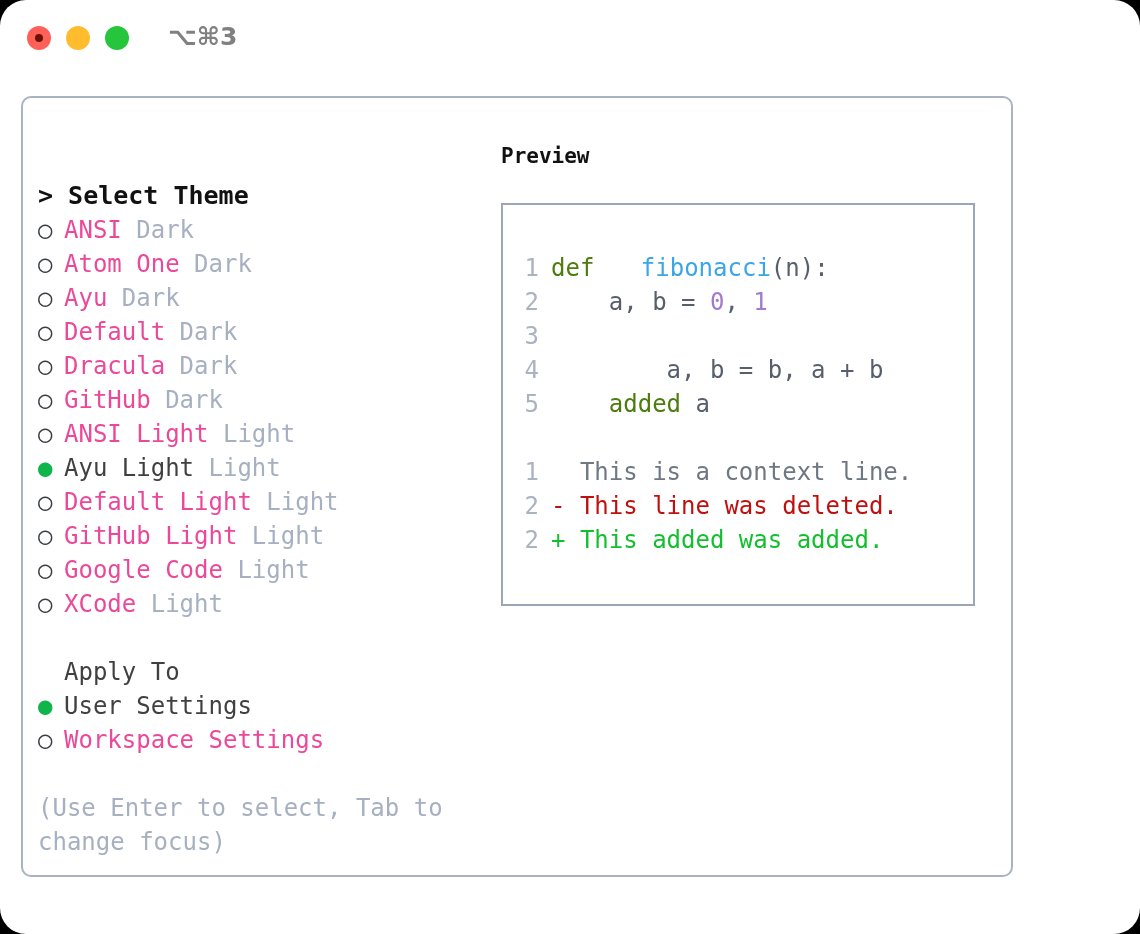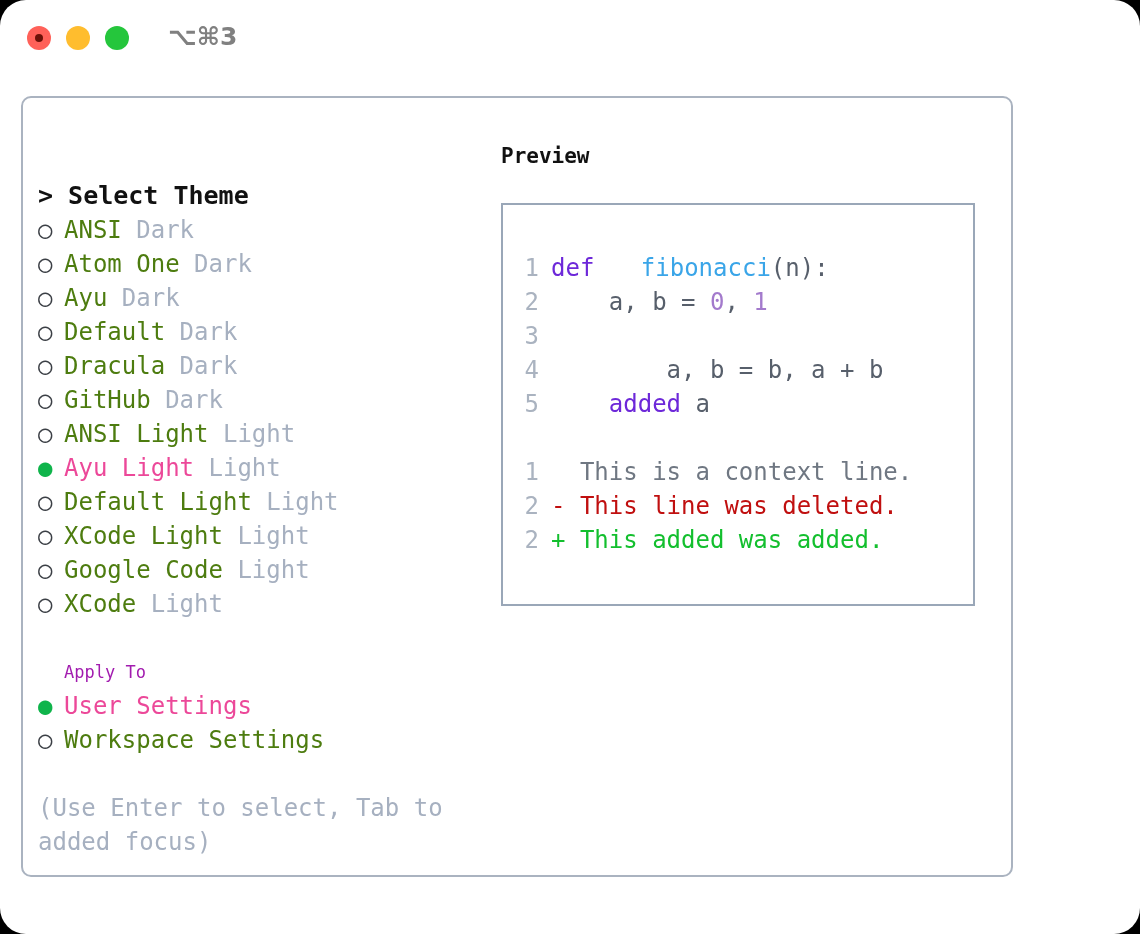--- a/index.html
+++ b/index.html
@@ -109,28 +109,28 @@
     white-space: pre;
   }
   .bullet {
     display: inline-block;
     width: 26px;
     flex: 0 0 26px;
     color: #3b3f45;
     font-size: 24px;
   }
   .bullet.on { color: #0fb44b; }
-  .opt-name { color: #4d7c0f; }
-  .opt-row.selected .opt-name { color: #ec4899; }
+  .opt-name { color: #ec4899; }
+  .opt-row.selected .opt-name { color: #404040; }
   .opt-variant { color: #a6b0c0; }
   .gap-sm { height: 34px; }
 
   .apply-head {
-    font-size: 17px;
-    color: #a21caf;
+    font-size: 24px;
+    color: #404040;
     line-height: 34px;
     padding-left: 26px;
     white-space: pre;
   }
   .hint {
     margin-top: 34px;
     font-size: 24px;
     line-height: 34px;
     color: #a6b0c0;
     width: 420px;
@@ -168,21 +168,21 @@
   }
   .ln {
     color: #aab3c0;
     width: 22px;
     flex: 0 0 22px;
     text-align: right;
     margin-right: 12px;
   }
   .blank-line { height: 34px; }
 
-  .tok-kw   { color: #6d28d9; }
+  .tok-kw   { color: #4d7c0f; }
   .tok-fn   { color: #3aa5e8; margin-left: 32px; }
   .tok-num  { color: #a37acc; }
   .tok-bi   { color: #f07171; }
   .tok-pl   { color: #575f6b; }
   .tok-ctx  { color: #6f7782; }
   .tok-del  { color: #c00f0f; }
   .tok-add  { color: #13bf2e; }
 </style>
 </head>
 <body>
@@ -207,35 +207,35 @@
       <div id="theme-options">
           <div class="opt-row"><span class="bullet">○</span><span class="opt-name">ANSI</span><span class="opt-variant"> Dark</span></div>
           <div class="opt-row"><span class="bullet">○</span><span class="opt-name">Atom One</span><span class="opt-variant"> Dark</span></div>
           <div class="opt-row"><span class="bullet">○</span><span class="opt-name">Ayu</span><span class="opt-variant"> Dark</span></div>
           <div class="opt-row"><span class="bullet">○</span><span class="opt-name">Default</span><span class="opt-variant"> Dark</span></div>
           <div class="opt-row"><span class="bullet">○</span><span class="opt-name">Dracula</span><span class="opt-variant"> Dark</span></div>
           <div class="opt-row"><span class="bullet">○</span><span class="opt-name">GitHub</span><span class="opt-variant"> Dark</span></div>
           <div class="opt-row"><span class="bullet">○</span><span class="opt-name">ANSI Light</span><span class="opt-variant"> Light</span></div>
           <div class="opt-row selected"><span class="bullet on">●</span><span class="opt-name">Ayu Light</span><span class="opt-variant"> Light</span></div>
           <div class="opt-row"><span class="bullet">○</span><span class="opt-name">Default Light</span><span class="opt-variant"> Light</span></div>
-          <div class="opt-row"><span class="bullet">○</span><span class="opt-name">XCode Light</span><span class="opt-variant"> Light</span></div>
+          <div class="opt-row"><span class="bullet">○</span><span class="opt-name">GitHub Light</span><span class="opt-variant"> Light</span></div>
           <div class="opt-row"><span class="bullet">○</span><span class="opt-name">Google Code</span><span class="opt-variant"> Light</span></div>
           <div class="opt-row"><span class="bullet">○</span><span class="opt-name">XCode</span><span class="opt-variant"> Light</span></div>
         </div>
 
       <div class="gap-sm"></div>
 
       <div class="apply-head">Apply To</div>
 
       <div id="apply-options">
           <div class="opt-row selected"><span class="bullet on">●</span><span class="opt-name">User Settings</span></div>
           <div class="opt-row"><span class="bullet">○</span><span class="opt-name">Workspace Settings</span></div>
         </div>
 
-      <div class="hint">(Use Enter to select, Tab to added focus)</div>
+      <div class="hint">(Use Enter to select, Tab to change focus)</div>
     </div>
 
     <div class="right-col">
       <div class="preview-title">Preview</div>
       <div class="preview-box">
         <div id="code-block">
             <div class="code-line"><span class="ln">1</span><span><span class="tok-kw">def</span><span class="tok-pl"> </span><span class="tok-fn">fibonacci</span><span class="tok-pl">(n):</span></span></div>
             <div class="code-line"><span class="ln">2</span><span><span class="tok-pl">    a, b = </span><span class="tok-num">0</span><span class="tok-pl">, </span><span class="tok-num">1</span></span></div>
             <div class="code-line"><span class="ln">3</span></div>
             <div class="code-line"><span class="ln">4</span><span><span class="tok-pl">        a, b = b, a + b</span></span></div>

